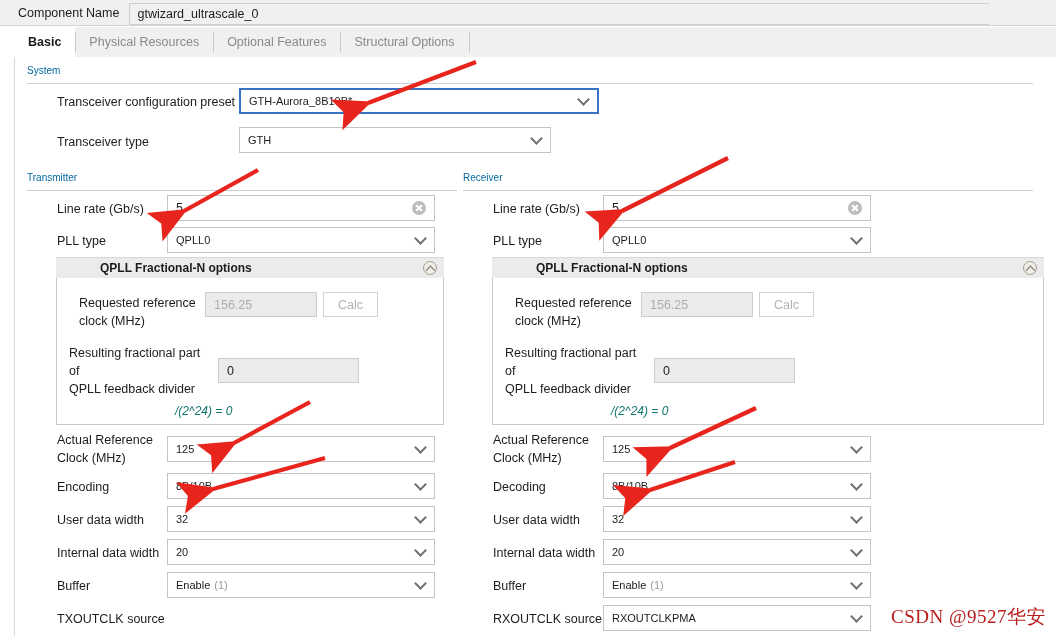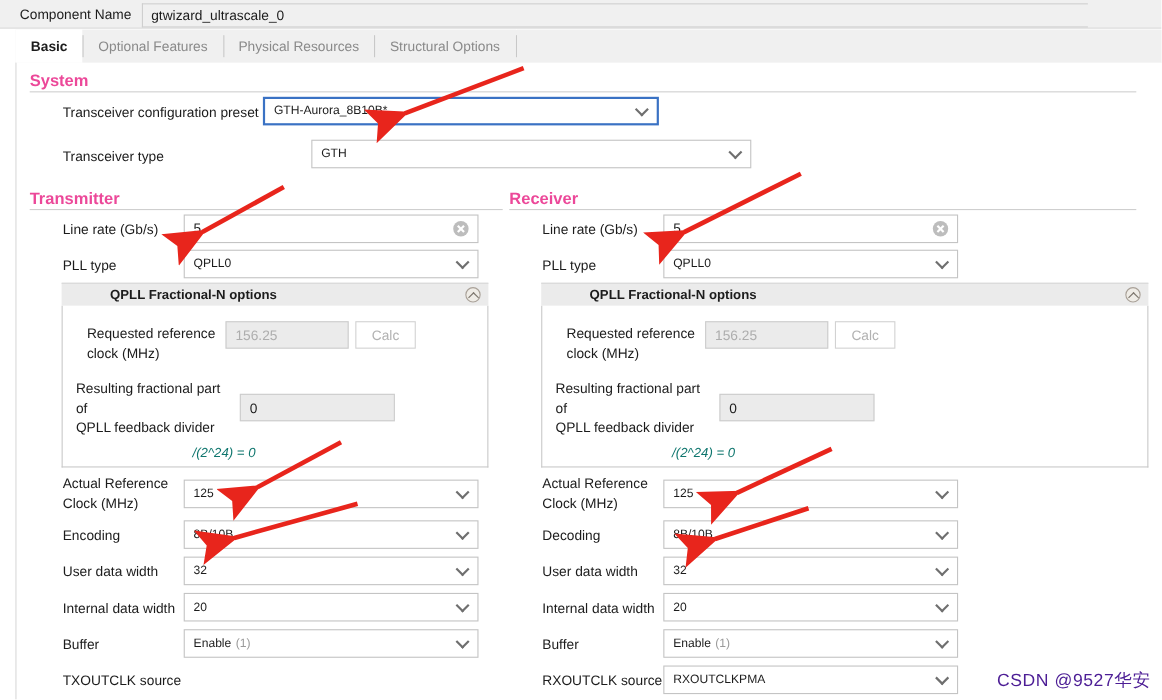--- a/index.html
+++ b/index.html
@@ -69,21 +69,21 @@
   
   .content {
     position: absolute; left: 14px; top: 57px; width: 1042px; height: 579px;
     background: #ffffff;
     border-left: 1px solid #d9d9d9;
   }
 
   
   .section-head {
     position: absolute;
-    font-weight: bold; font-size: 15px; color: #ec4899;
+    font-weight: normal; font-size: 10px; color: #0369a1;
     white-space: nowrap;
   }
   .section-rule {
     position: absolute; height: 1px; background: #cfcfcf;
   }
 
   .field-label {
     position: absolute;
     font-size: 12.5px; color: #1c1c1c;
     line-height: 15px;
@@ -183,59 +183,59 @@
     font-style: italic; font-size: 12px; color: #0f766e;
     white-space: nowrap;
   }
 
   
   .arrows { position: absolute; left:0; top:0; width:1056px; height:636px; pointer-events:none; }
 
   
   .watermark {
     position: absolute; right: 10px; bottom: 6px;
-    font-size: 16px; color: #4c1d95;
+    font-size: 19px; color: #b91c1c;
     letter-spacing: 0.5px;
     white-space: nowrap;
-    font-family: Liberation Sans, sans-serif;
+    font-family: Liberation Serif, serif;
   }
 </style>
 </head>
 <body>
 
 <div id="root">
 
   <div class="compname-bar">
     <div class="compname-label">Component Name</div>
     <div class="compname-input">gtwizard_ultrascale_0</div>
   </div>
   <div class="compname-sep"></div>
 
   <div class="tabstrip">
     <div class="tab active">Basic</div>
+    <div class="tab">Physical Resources</div>
     <div class="tab">Optional Features</div>
-    <div class="tab">Physical Resources</div>
     <div class="tab">Structural Options</div>
     <div class="tab-endsep"></div>
     <div class="tabstrip-filler"></div>
   </div>
 
   <div class="content">
 
     <div class="section-head" style="left:12px; top:8px;">System</div>
     <div class="section-rule" style="left:12px; top:26px; width:1006px;"></div>
 
     <div class="field-label" style="left:42px; top:38px; width:190px; text-align:left;">Transceiver configuration preset</div>
     <div class="combo focused" style="left:224px; top:31px; width:360px; height:26px;">
       <span>GTH-Aurora_8B10B*</span>
       <span class="chev"></span>
     </div>
 
     <div class="field-label" style="left:42px; top:78px;">Transceiver type</div>
-    <div class="combo" style="left:224px; top:70px; width:400px; height:26px;margin-left:44px;">
+    <div class="combo" style="left:224px; top:70px; width:312px; height:26px;">
       <span>GTH</span>
       <span class="chev"></span>
     </div>
 
     <div class="section-head" style="left:12px; top:115px;">Transmitter</div>
     <div class="section-rule" style="left:12px; top:133px; width:430px;"></div>
 
     <div class="field-label" style="left:42px; top:145px;">Line rate (Gb/s)</div>
     <div class="textinput" style="left:152px; top:138px; width:268px; height:26px;">
       <span>5</span>

